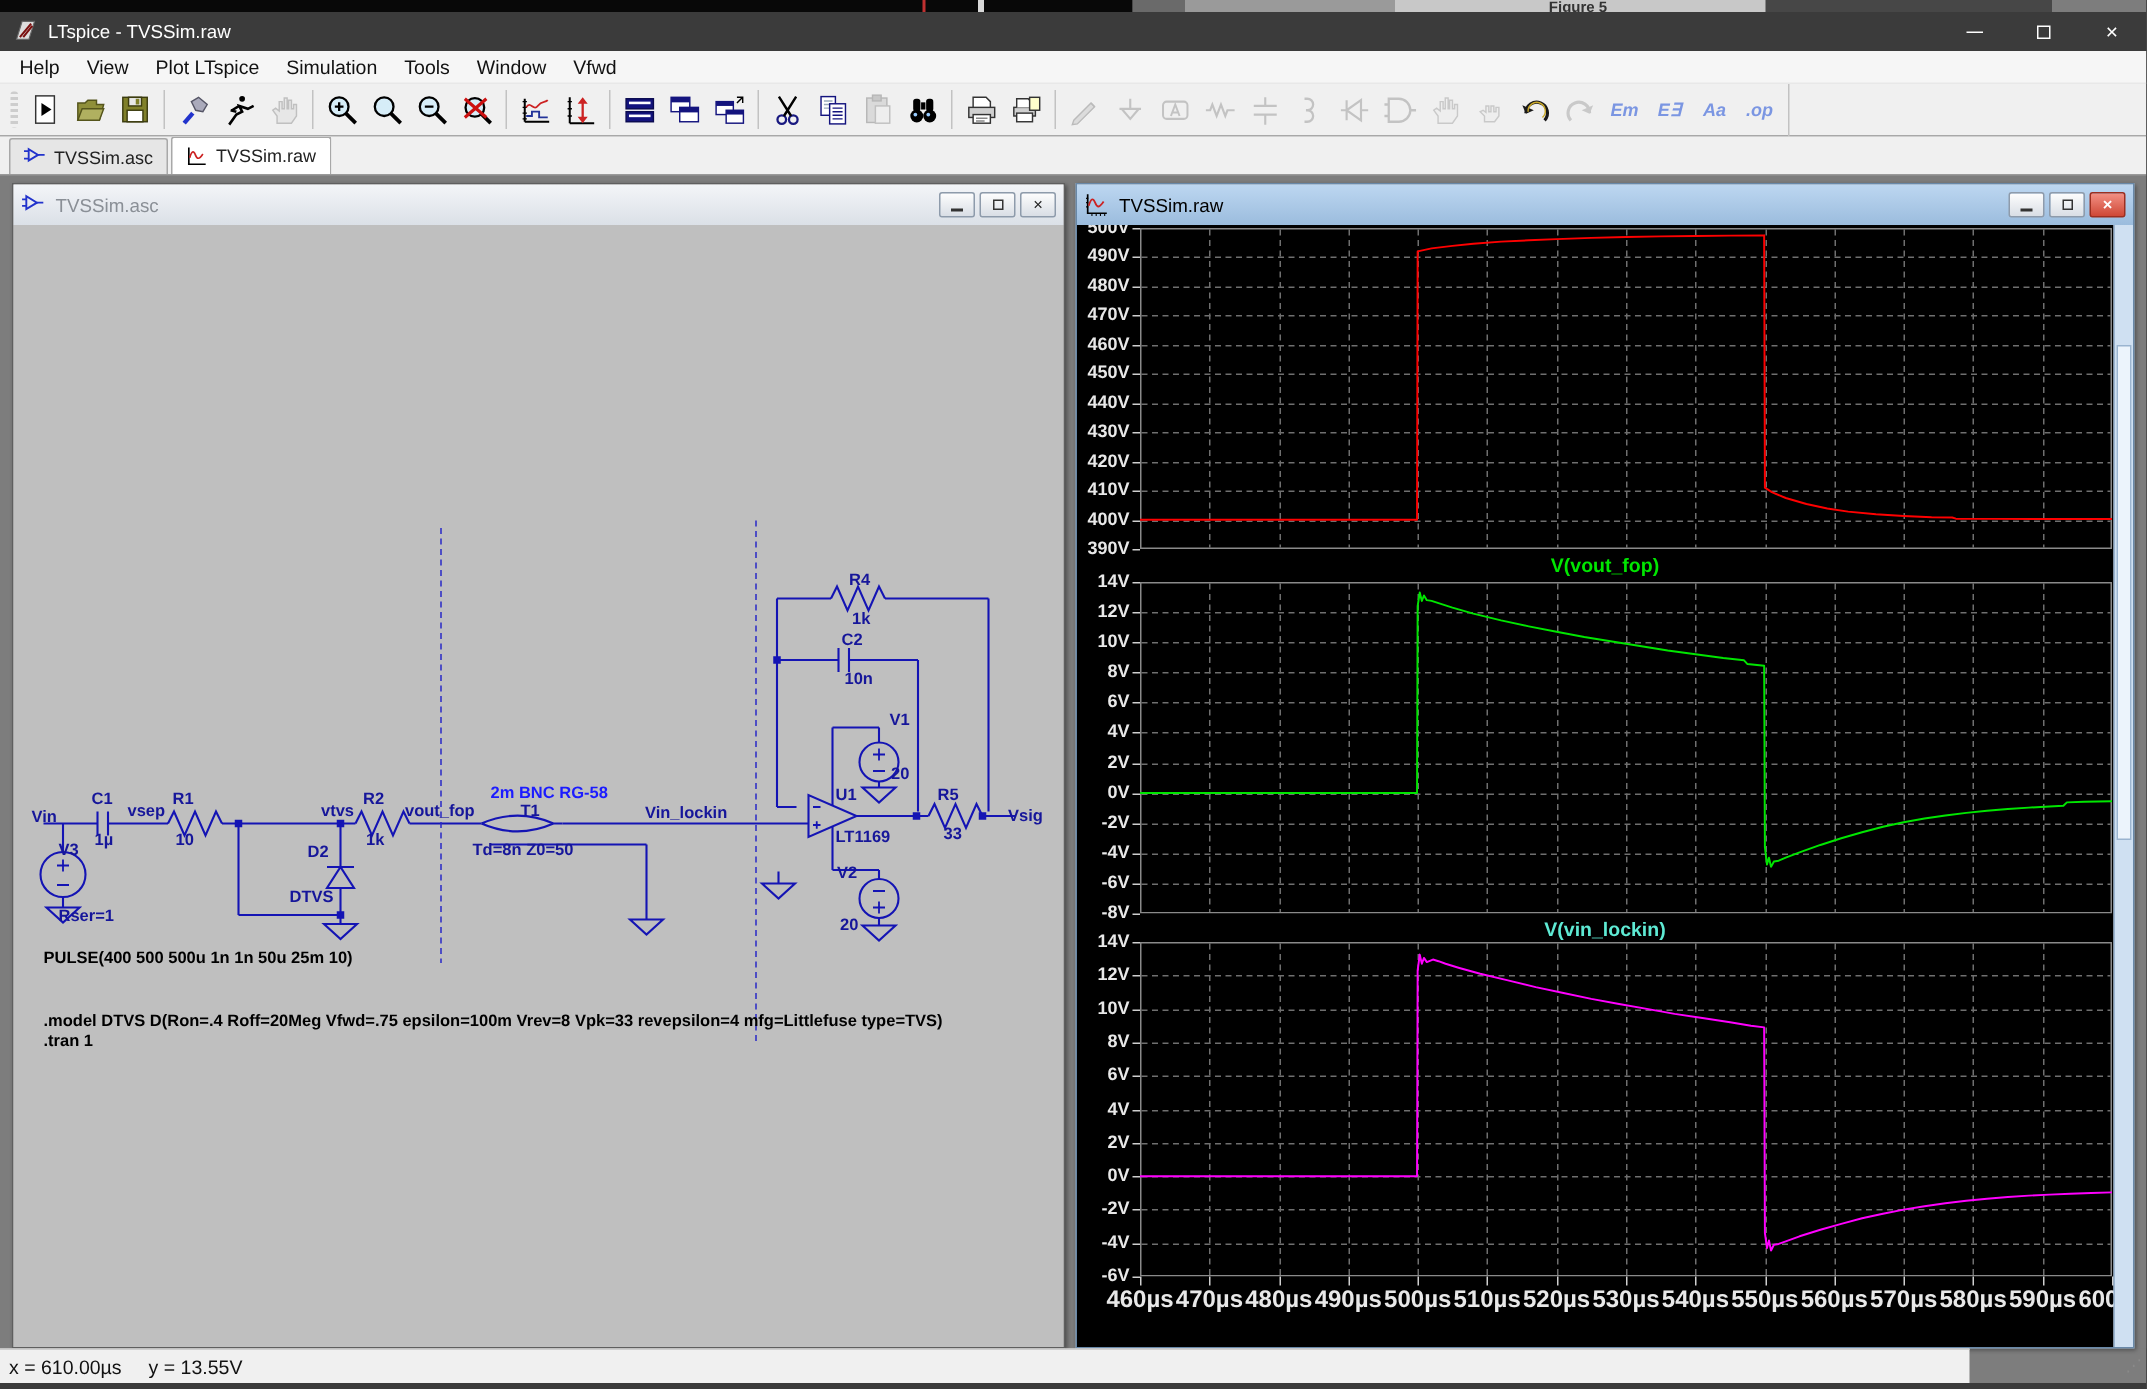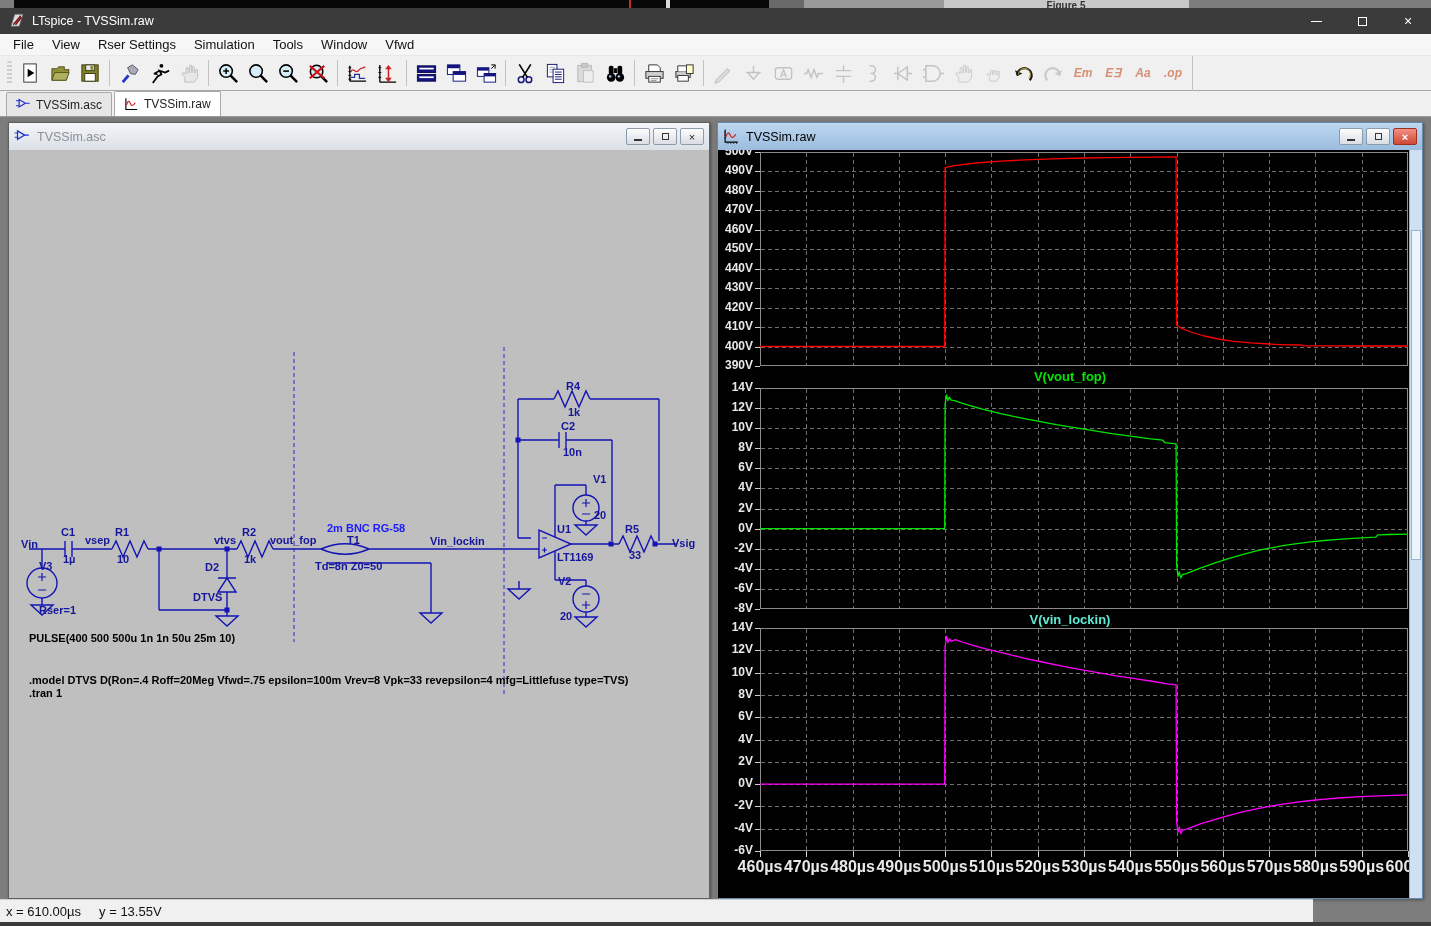--- a/index.html
+++ b/index.html
@@ -1,40 +1,40 @@
 <!DOCTYPE html>
 <html><head>
 <meta charset="utf-8">
 <style>
   html,body{margin:0;padding:0;background:#222;}
   *{box-sizing:border-box;font-family:"Liberation Sans",sans-serif;}
   .screen{position:relative;width:1431px;height:926px;background:#7d7d7d;overflow:hidden;}
   
-  .bgstrip{position:absolute;left:0;top:0;width:1175px;height:8px;background:#474747;overflow:hidden;margin-left:14px;}
+  .bgstrip{position:absolute;left:0;top:0;width:1368px;height:8px;background:#474747;overflow:hidden;}
   .bgseg{position:absolute;top:0;height:8px;}
   .figlabel{position:absolute;top:0;height:8px;font-size:10px;color:#333;overflow:hidden;line-height:11px;font-weight:bold;}
   
   .titlebar{position:absolute;left:0;top:8px;width:1431px;height:26px;background:#3b3b3b;display:flex;align-items:center;color:#fff;}
   .titlebar .logo{width:18px;height:18px;margin:0 6px 0 8px;}
   .titlebar .wtitle{font-size:12.5px;}
   .wcontrols{margin-left:auto;display:flex;height:26px;}
   .wcbtn{width:46px;height:26px;display:flex;align-items:center;justify-content:center;color:#fff;font-size:14px;}
   .wcbtn .maxbox{width:9px;height:9px;border:1px solid #fff;display:inline-block;}
   .wcbtn .minbar{width:11px;height:1px;background:#fff;display:inline-block;}
   
   .menubar{position:absolute;left:0;top:34px;width:1431px;height:22px;background:#f6f6f6;display:flex;align-items:center;padding-left:4px;border-bottom:1px solid #e8e8e8;}
   .menuitem{font-size:13px;color:#111;padding:0 9px;height:22px;line-height:22px;}
   
   .toolbar{position:absolute;left:0;top:56px;width:1431px;height:35px;background:#f0f0f0;border-bottom:1px solid #a8a8a8;display:flex;align-items:center;padding-left:4px;}
   .tbgrip{width:5px;height:24px;margin:0 3px;background:repeating-linear-gradient(#cdcdcd 0 2px,#f0f0f0 2px 4px);border-radius:2px;}
   .tbsep{width:1px;height:26px;background:#c2c2c2;margin:0 4px;}
   .tbbtn{width:30px;height:28px;display:flex;align-items:center;justify-content:center;border-radius:2px;}
   .tbbtn svg{width:23px;height:23px;}
   .tbbtn.disabled{opacity:.55;}
-  .tbtext{font-size:12px;font-style:italic;color:#c2410c;font-weight:bold;white-space:nowrap;text-align:center;}
+  .tbtext{font-size:12px;font-style:italic;color:#1d4ed8;font-weight:bold;white-space:nowrap;text-align:center;}
   .tbtail{flex:1;height:35px;border-left:1px solid #c2c2c2;margin-left:4px;}
   
   .tabbar{position:absolute;left:0;top:91px;width:1431px;height:25px;background:#f0f0f0;display:flex;align-items:flex-end;padding-left:6px;}
   .tab{height:24px;display:flex;align-items:center;gap:5px;padding:0 9px;font-size:12px;border:1px solid #a8a8a8;border-bottom:none;background:#e6e6e6;color:#222;margin-right:2px;border-radius:2px 2px 0 0;}
   .tab.active{background:#fff;height:25px;}
   .tab svg{width:15px;height:15px;}
   
   .mdi{position:absolute;left:0;top:116px;width:1431px;height:783px;background:#7d7d7d;border-top:1px solid #9a9a9a;}
   .childwin{position:absolute;border:1px solid #5f5f5f;background:#bfbfbf;box-shadow:1px 1px 3px rgba(0,0,0,.4);}
   .ctb{height:27px;display:flex;align-items:center;gap:6px;padding:0 5px;}
@@ -96,23 +96,23 @@
       <div class="wcbtn">
           <span class="maxbox"></span>
         </div>
       <div class="wcbtn">
           <span>×</span>
         </div>
     </div>
   </div>
 
   <div class="menubar" id="menubar">
-      <span class="menuitem">File</span>
+      <span class="menuitem">Help</span>
       <span class="menuitem">View</span>
-      <span class="menuitem">Rser Settings</span>
+      <span class="menuitem">Plot LTspice</span>
       <span class="menuitem">Simulation</span>
       <span class="menuitem">Tools</span>
       <span class="menuitem">Window</span>
       <span class="menuitem">Vfwd</span>
     </div>
 
   <div class="toolbar" id="toolbar">
       <div class="tbgrip"></div>
       <div class="tbbtn">
         <svg viewBox="0 0 24 24">

